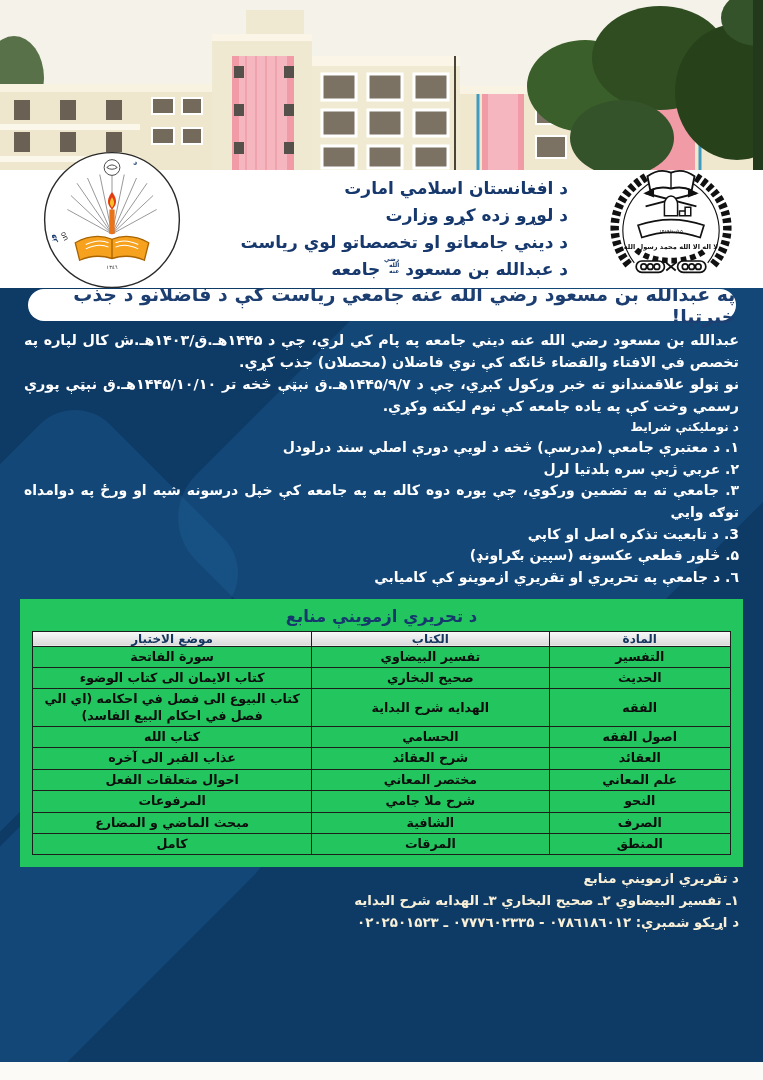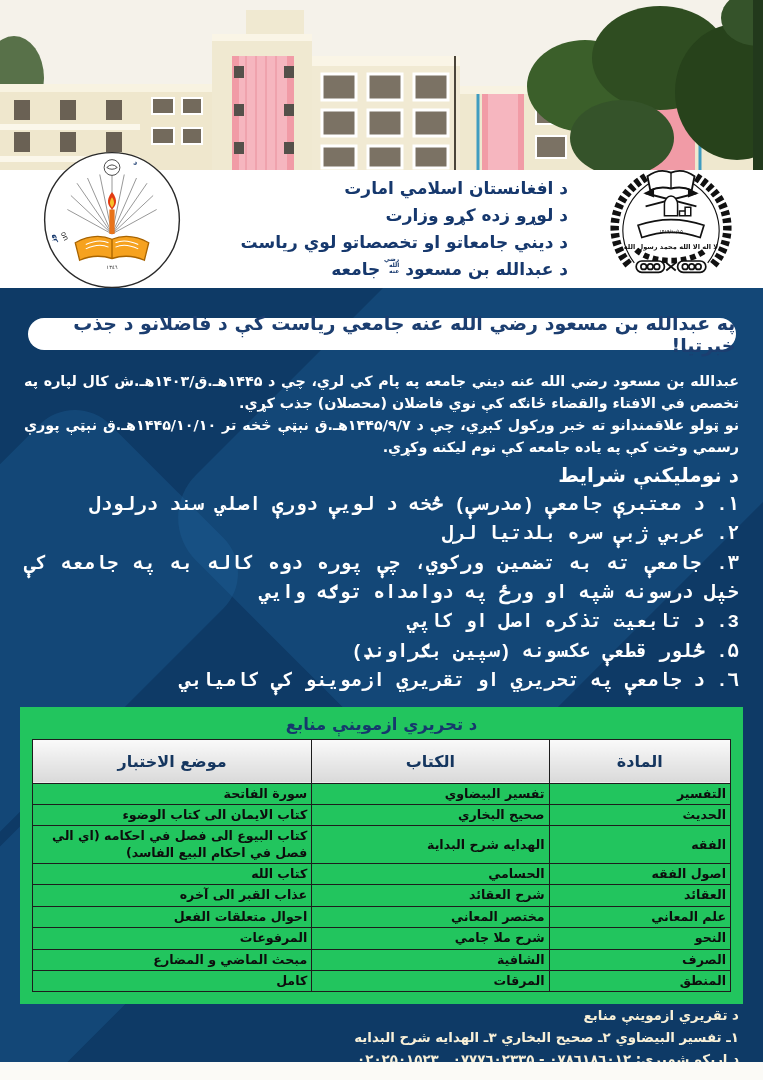--- a/index.html
+++ b/index.html
@@ -18,37 +18,37 @@
   .mohe-logo { position:absolute; top:150px; left:42px; width:140px; height:140px; }
   .emirate-emblem { position:absolute; top:156px; left:auto; right:12px; width:160px; height:130px; }
 
   
   .navy { position:absolute; top:288px; left:0; width:763px; bottom:18px; background:#0e3a66; overflow:hidden; color:#fff; }
   .deco { position:absolute; background:#2266a0; opacity:0.30; }
   .deco1 { width:900px; height:420px; transform:rotate(-45deg); left:170px; top:-150px; border-radius:60px; }
   .deco2 { width:500px; height:260px; transform:rotate(-45deg); left:-260px; top:240px; border-radius:50px; }
   .deco3 { width:600px; height:200px; transform:rotate(-45deg); left:-300px; top:600px; border-radius:40px; }
 
-  .banner { position:relative; margin:30px auto 0; width:708px; height:32px; background:#ffffff;
+  .banner { position:relative; margin:1px auto 0; width:708px; height:32px; background:#ffffff;
             border-radius:26px; display:flex; align-items:center; justify-content:center; }
   .banner-text { color:#1c3e70; font-weight:bold; font-size:19px; }
 
-  .content { position:relative; padding:20px 24px 0; }
+  .content { position:relative; padding:8px 24px 0; }
   .para { font-size:14.3px; font-weight:bold; line-height:1.55; text-align:justify; }
-  .req-title { font-size:20px; font-weight:bold; line-height:1.6; }
-  .req-item { font-size:19px; font-weight:bold; line-height:1.55; text-align:justify;font-family:Liberation Mono, monospace; }
+  .req-title { font-size:12px; font-weight:bold; line-height:1.6; }
+  .req-item { font-size:14px; font-weight:bold; line-height:1.55; text-align:justify; }
 
   
   .panel { position:relative; background:#22c55e; margin:10px 20px 0; padding:6px 12px 12px; }
   .panel-title { text-align:center; color:#16386d; font-weight:bold; font-size:16.5px; padding:2px 0 5px; }
   table { width:100%; border-collapse:collapse; direction:rtl; }
   th { border:1.6px solid #1d1d1d; background:linear-gradient(#fafafa,#d9d9d9); color:#15365f;
-       font-size:16px; font-weight:bold; padding:12px 3px; }
+       font-size:12px; font-weight:bold; padding:0 3px; }
   td { border:1.6px solid #1d1d1d; color:#0d0d0d; font-weight:bold; font-size:12.6px;
-       text-align:right; padding:2px 4px; line-height:1.3; }
+       text-align:center; padding:2px 4px; line-height:1.3; }
   .col-subject { width:26%; } .col-book { width:34%; } .col-scope { width:40%; }
 
   
   .footer { position:relative; margin:1px 24px 0; color:#f8f0d8; font-weight:bold; text-align:right; }
   .footer-line { font-size:13.4px; line-height:1.62; }
 
   .bottom-strip { position:absolute; bottom:0; left:0; width:763px; height:18px; background:#fbfaf6; }
 </style>
 </head>
 <body>

